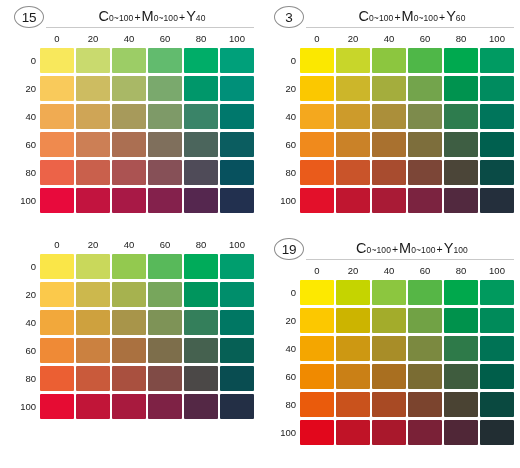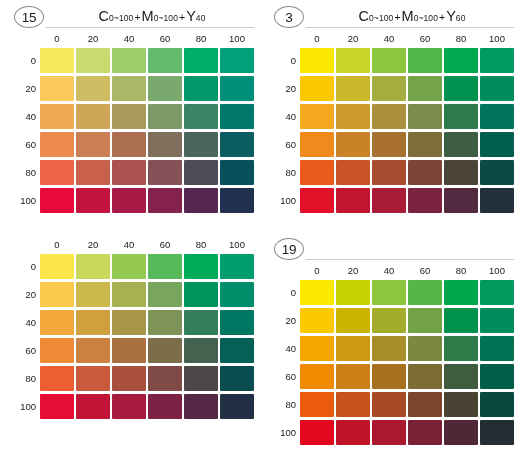--- a/index.html
+++ b/index.html
@@ -282,20 +282,23 @@
             <div class="sw" style="background: rgb(35, 47, 69);"></div>
           </div>
         </div>
     </div>
   </div>
 
   <div class="panel p18">
     <div class="phead">
       <div class="badge">19</div>
       <div class="rule"></div>
+      <div class="ptitle">
+        <span class="big">C</span><span class="sm">0~100</span><span class="op">+</span><span class="big">M</span><span class="sm">0~100</span><span class="op">+</span><span class="big">Y</span><span class="sm">100</span>
+      </div>
     </div>
     <div class="gridwrap">
       <div class="colhead">
         <span>0</span>
         <span>20</span>
         <span>40</span>
         <span>60</span>
         <span>80</span>
         <span>100</span>
       </div>

